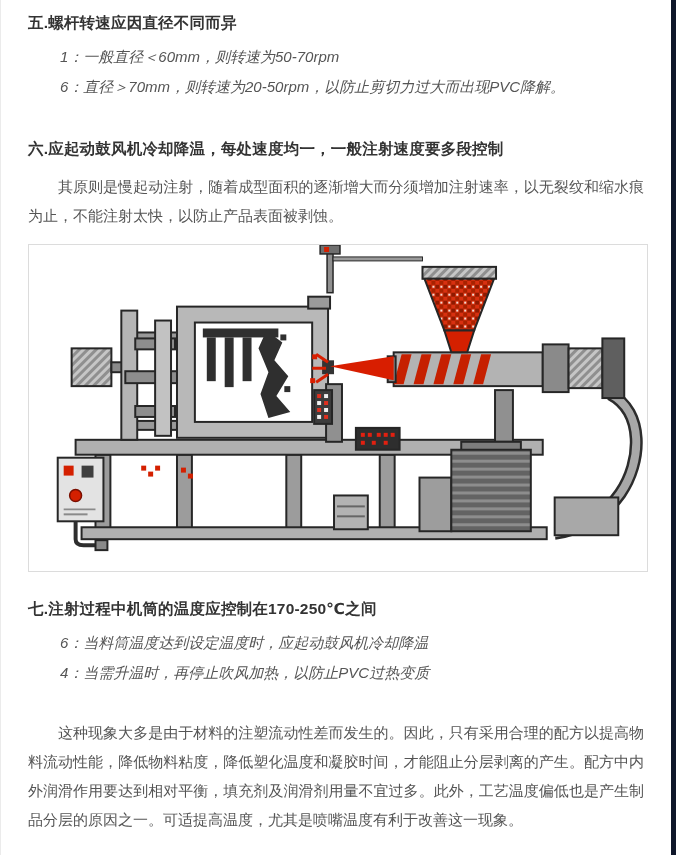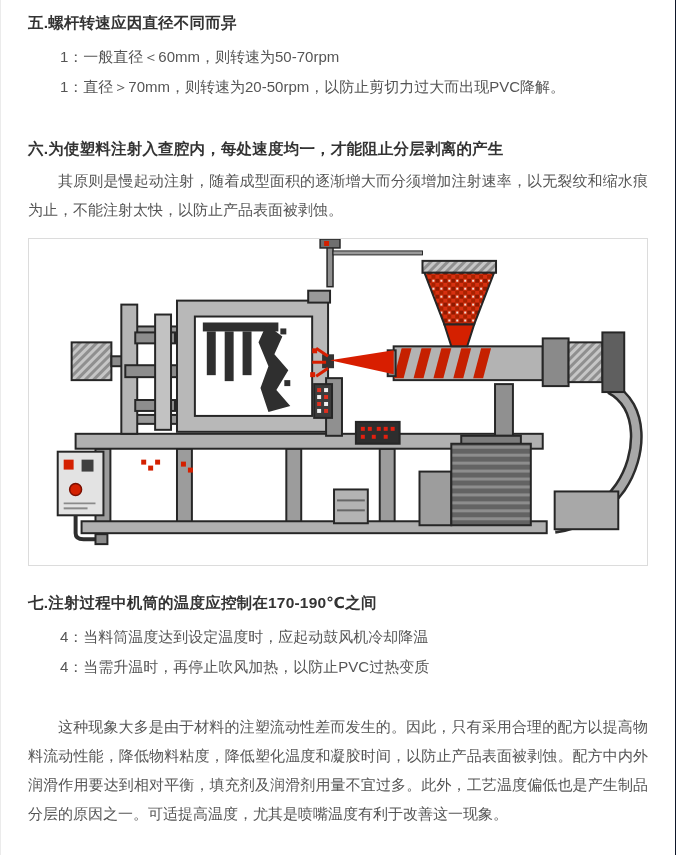--- a/index.html
+++ b/index.html
@@ -3,39 +3,39 @@
 <meta charset="utf-8">
 <style>
   html,body { margin:0; padding:0; background:#ffffff; }
   .page {
     position:relative;
     width:676px; height:855px;
     box-sizing:border-box;
     margin:0 auto;
     padding:10px 27px 0 27px;
     border-left:1px solid #ebebeb;
-    border-right:1px solid #0f172a;
+    border-right:5px solid #0f172a;
     overflow:hidden;
     font-family:"Liberation Sans","DejaVu Sans",sans-serif;
     color:#595959;
     font-size:15px;
     background:#ffffff;
   }
   .sec-heading {
     font-size:15.5px;
     font-weight:700;
     color:#333333;
     margin:0;
     line-height:22px;
     letter-spacing:.2px;
   }
   .items { margin:8px 0 0 32px; }
-  .item { line-height:30px; color:#555555; }
+  .item { line-height:30px; color:#555555;font-style:italic; }
   .para {
-    margin:6px 0 0 0;
+    margin:12px 0 0 0;
     line-height:29px;
     text-indent:2em;
     text-align:justify;
     color:#555555;
   }
   #sec5 { margin-top:2px; }
   #sec6 { margin-top:36px; }
   #sec7 { margin-top:26px; }
   #sec8 { margin-top:30px; }
   .figure {
@@ -49,26 +49,26 @@
 </style>
 </head>
 <body>
 
 <div class="page">
 
   <section id="sec5">
     <h2 class="sec-heading">五.螺杆转速应因直径不同而异</h2>
     <div class="items">
       <div class="item">1：一般直径＜60mm，则转速为50-70rpm</div>
-      <div class="item">1：直径＞70mm，则转速为20-50rpm，以防止剪切力过大而出现PVC降解。</div>
+      <div class="item">6：直径＞70mm，则转速为20-50rpm，以防止剪切力过大而出现PVC降解。</div>
     </div>
   </section>
 
   <section id="sec6">
-    <h2 class="sec-heading">六.为使塑料注射入查腔内，每处速度均一，才能阻止分层剥离的产生</h2>
+    <h2 class="sec-heading">六.应起动鼓风机冷却降温，每处速度均一，一般注射速度要多段控制</h2>
     <p class="para">其原则是慢起动注射，随着成型面积的逐渐增大而分须增加注射速率，以无裂纹和缩水痕为止，不能注射太快，以防止产品表面被剥蚀。</p>
   </section>
 
   <figure class="figure">
     <svg viewBox="0 0 620 328" width="618" height="326" xmlns="http://www.w3.org/2000/svg">
       <defs>
         <pattern id="hatch" width="6" height="6" patternUnits="userSpaceOnUse" patternTransform="rotate(45)">
           <rect width="6" height="6" fill="#c6c6c6"></rect>
           <rect width="3" height="6" fill="#8f8f8f"></rect>
         </pattern>
@@ -204,24 +204,24 @@
         <circle cx="46" cy="252" r="6" fill="#d42000" stroke="#7a0f00" stroke-width="1.5"></circle>
         <line x1="34" y1="266" x2="66" y2="266" stroke="#8a8a8a" stroke-width="2"></line>
         <line x1="34" y1="271" x2="58" y2="271" stroke="#8a8a8a" stroke-width="2"></line>
         <path d="M46,278 L46,296 Q46,302 54,302 L66,302" stroke="#2e2e2e" stroke-width="4" fill="none"></path>
         <rect x="66" y="297" width="12" height="10" fill="#8a8a8a" stroke="#262626" stroke-width="2"></rect>
       </g>
     </svg>
   </figure>
 
   <section id="sec7">
-    <h2 class="sec-heading">七.注射过程中机筒的温度应控制在170-190℃之间</h2>
+    <h2 class="sec-heading">七.注射过程中机筒的温度应控制在170-250℃之间</h2>
     <div class="items">
-      <div class="item">4：当料筒温度达到设定温度时，应起动鼓风机冷却降温</div>
+      <div class="item">6：当料筒温度达到设定温度时，应起动鼓风机冷却降温</div>
       <div class="item">4：当需升温时，再停止吹风加热，以防止PVC过热变质</div>
     </div>
   </section>
 
   <section id="sec8">
-    <p class="para">这种现象大多是由于材料的注塑流动性差而发生的。因此，只有采用合理的配方以提高物料流动性能，降低物料粘度，降低塑化温度和凝胶时间，以防止产品表面被剥蚀。配方中内外润滑作用要达到相对平衡，填充剂及润滑剂用量不宜过多。此外，工艺温度偏低也是产生制品分层的原因之一。可适提高温度，尤其是喷嘴温度有利于改善这一现象。</p>
+    <p class="para">这种现象大多是由于材料的注塑流动性差而发生的。因此，只有采用合理的配方以提高物料流动性能，降低物料粘度，降低塑化温度和凝胶时间，才能阻止分层剥离的产生。配方中内外润滑作用要达到相对平衡，填充剂及润滑剂用量不宜过多。此外，工艺温度偏低也是产生制品分层的原因之一。可适提高温度，尤其是喷嘴温度有利于改善这一现象。</p>
   </section>
 
 </div>
 
 </body></html>

